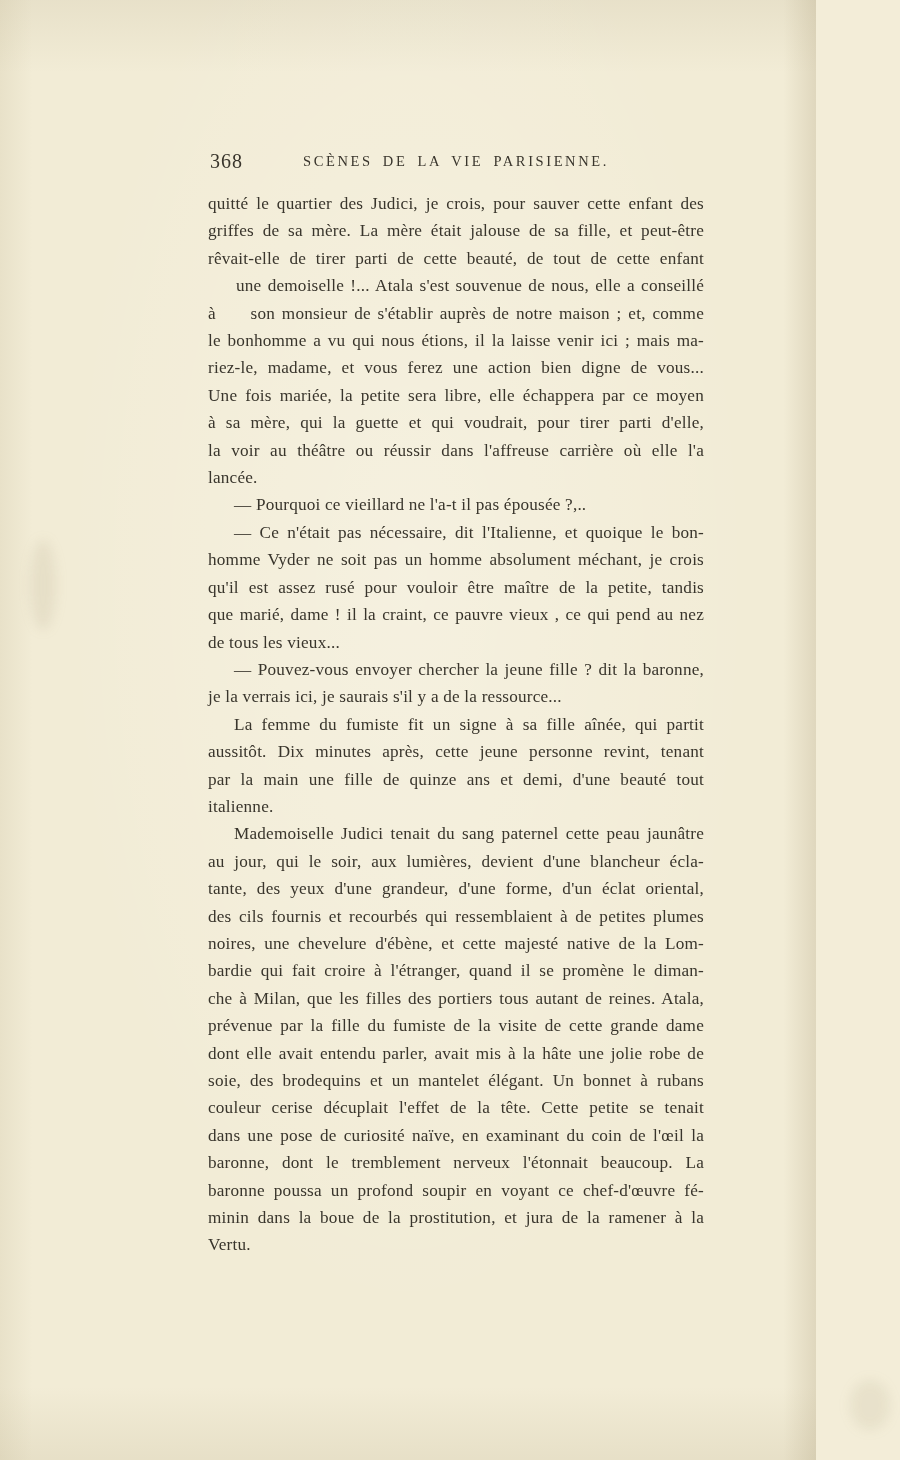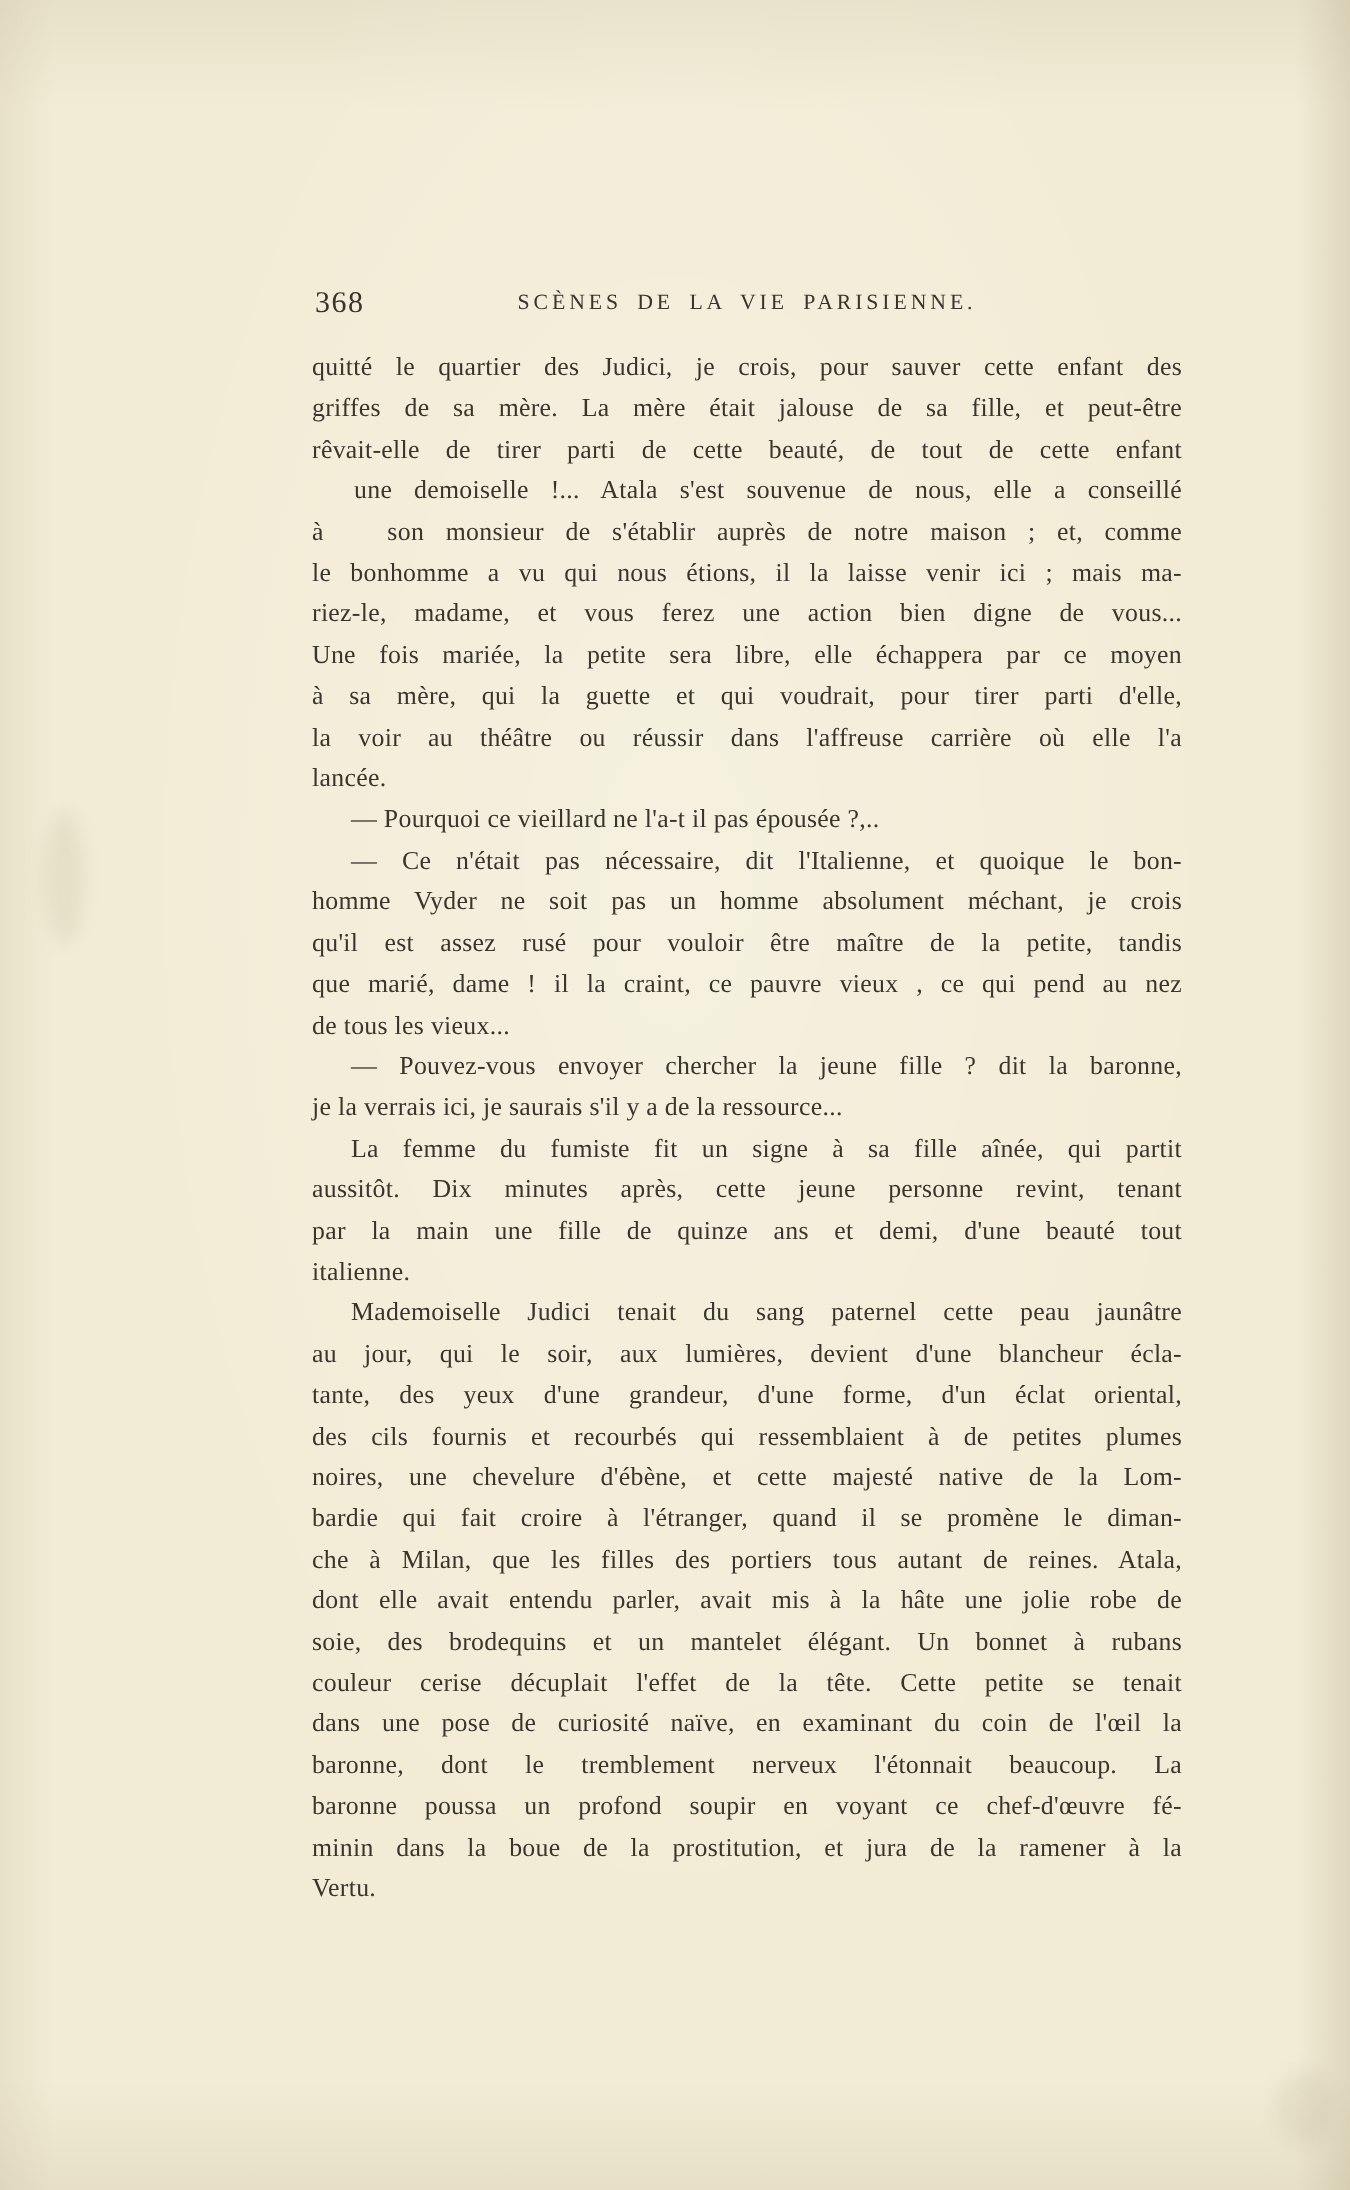--- a/index.html
+++ b/index.html
@@ -8,21 +8,21 @@
   }
   body {
     width: 900px;
     height: 1460px;
     background: #f3edd8;
     overflow: hidden;
     font-family: "Liberation Serif", serif;
   }
   .page {
     position: relative;
-    width: 900px;
+    width: 816px;
     height: 1460px;
     box-sizing: border-box;
     padding: 150px 112px 0 208px;
     background:
       radial-gradient(ellipse at 50% 40%, rgba(255,255,252,0.25) 0%, rgba(0,0,0,0) 60%),
       linear-gradient(90deg, rgba(188,176,140,0.18) 0%, rgba(0,0,0,0) 4%, rgba(0,0,0,0) 96%, rgba(167,152,116,0.25) 100%),
       linear-gradient(0deg, rgba(180,168,132,0.18) 0%, rgba(0,0,0,0) 5%, rgba(0,0,0,0) 95%, rgba(190,180,150,0.20) 100%),
       #f2ecd6;
     color: #39352c;
   }
@@ -46,21 +46,20 @@
     font-size: 20px;
     letter-spacing: 1px;
   }
   .running-title {
     display: block;
     text-align: center;
     font-size: 14.5px;
     letter-spacing: 2.6px;
     padding-top: 3px;
     word-spacing: 4px;
-    margin-top: 41px;
   }
   .text-block {
     font-size: 17.2px;
     line-height: 27.4px;
     letter-spacing: 0.2px;
   }
   .para { margin: 0; }
   .line {
     text-align: justify;
     text-align-last: justify;
@@ -124,20 +123,21 @@
         <div class="line last"><span>italienne.</span></div>
       </div>
       <div class="para">
         <div class="line first"><span>Mademoiselle Judici tenait du sang paternel cette peau jaunâtre</span></div>
         <div class="line"><span>au jour, qui le soir, aux lumières, devient d'une blancheur écla-</span></div>
         <div class="line"><span>tante, des yeux d'une grandeur, d'une forme, d'un éclat oriental,</span></div>
         <div class="line"><span>des cils fournis et recourbés qui ressemblaient à de petites plumes</span></div>
         <div class="line"><span>noires, une chevelure d'ébène, et cette majesté native de la Lom-</span></div>
         <div class="line"><span>bardie qui fait croire à l'étranger, quand il se promène le diman-</span></div>
         <div class="line"><span>che à Milan, que les filles des portiers tous autant de reines. Atala,</span></div>
+        <div class="line"><span>prévenue par la fille du fumiste de la visite de cette grande dame</span></div>
         <div class="line"><span>dont elle avait entendu parler, avait mis à la hâte une jolie robe de</span></div>
         <div class="line"><span>soie, des brodequins et un mantelet élégant. Un bonnet à rubans</span></div>
         <div class="line"><span>couleur cerise décuplait l'effet de la tête. Cette petite se tenait</span></div>
         <div class="line"><span>dans une pose de curiosité naïve, en examinant du coin de l'œil la</span></div>
         <div class="line"><span>baronne, dont le tremblement nerveux l'étonnait beaucoup. La</span></div>
         <div class="line"><span>baronne poussa un profond soupir en voyant ce chef-d'œuvre fé-</span></div>
         <div class="line"><span>minin dans la boue de la prostitution, et jura de la ramener à la</span></div>
         <div class="line last"><span>Vertu.</span></div>
       </div>
     </div>

